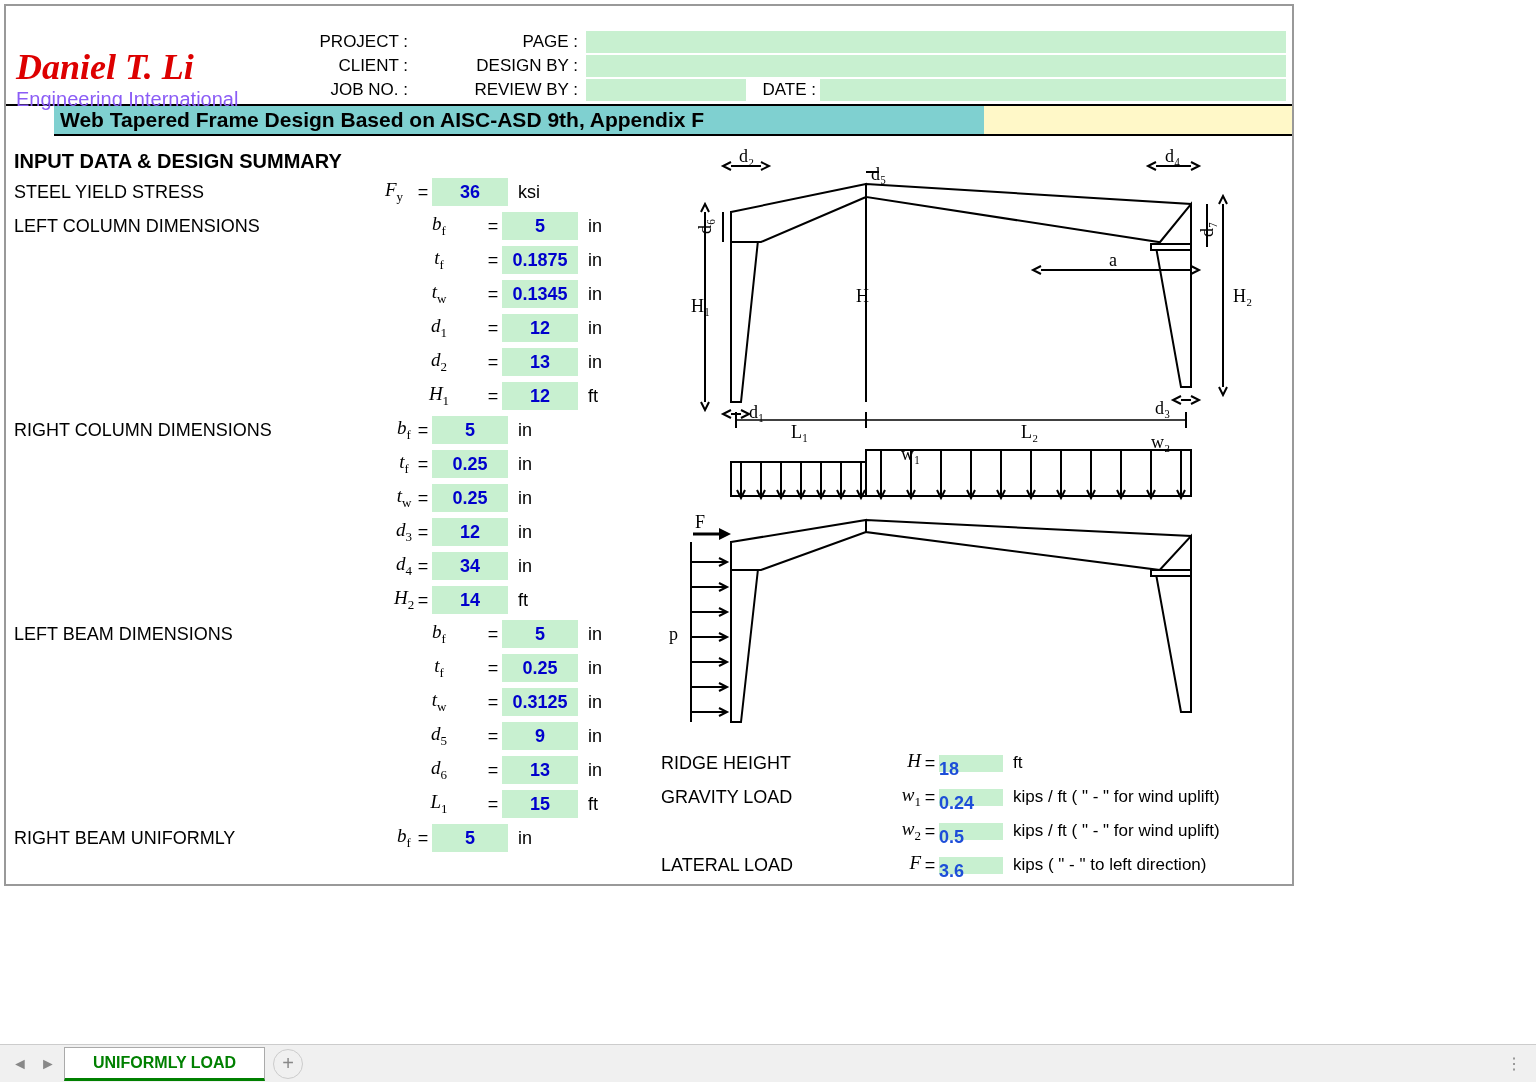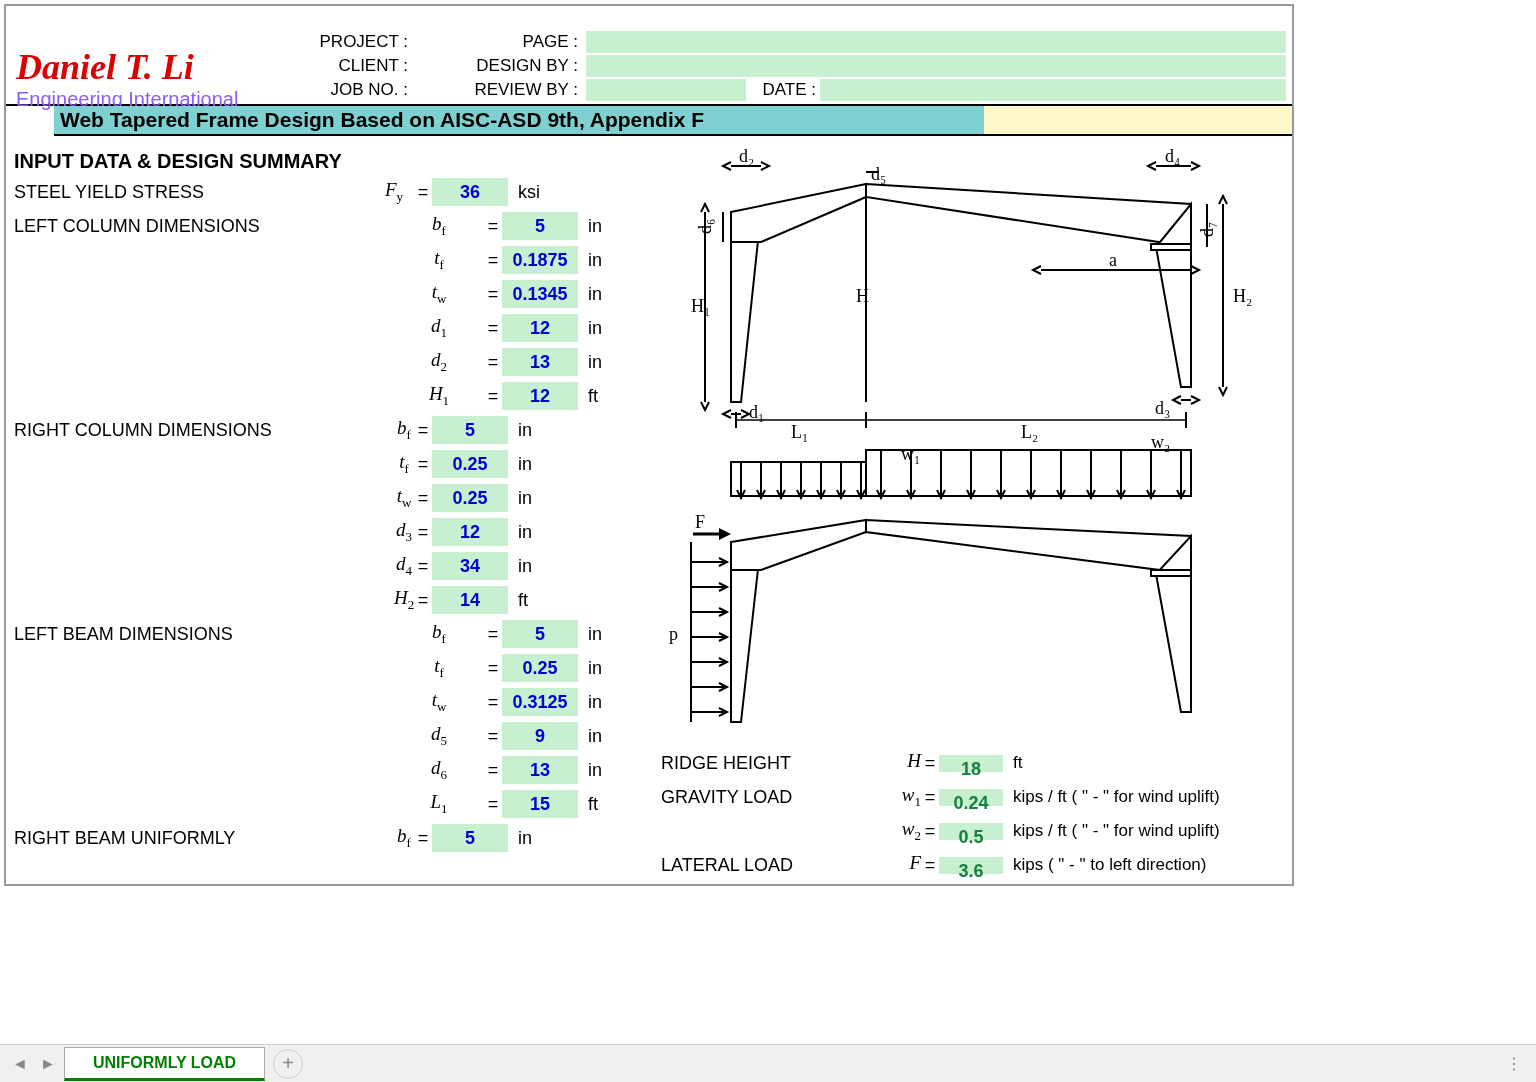--- a/index.html
+++ b/index.html
@@ -143,23 +143,22 @@
     text-align: right;
     font-family: "Times New Roman", serif;
     font-style: italic;
     font-size: 19px;
   }
   .rsym sub { font-size: 13px; font-style: normal; }
   .req { width: 18px; text-align: center; }
   .rval {
     width: 64px;
     background: #c8f0d0;
-    color: #15803d;
+    color: #1d4ed8;
     font-weight: bold;
-    text-align: center;
     height: 17px;
     line-height: 28px;
   }
   .runit { padding-left: 10px; font-size: 17px; }
   svg.diagram { display: block; }
 
   .tab-bar {
     position: absolute;
     left: 0;
     bottom: 0;

